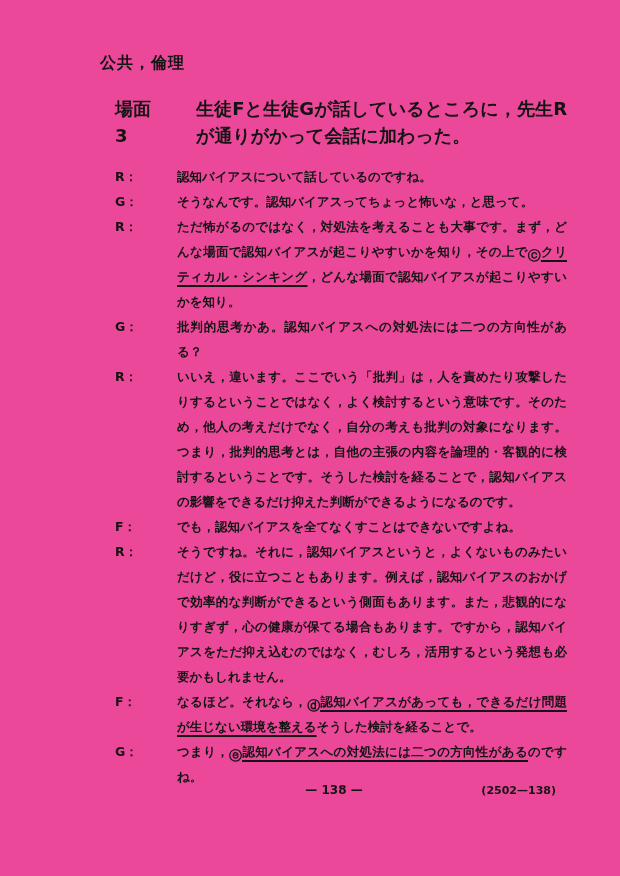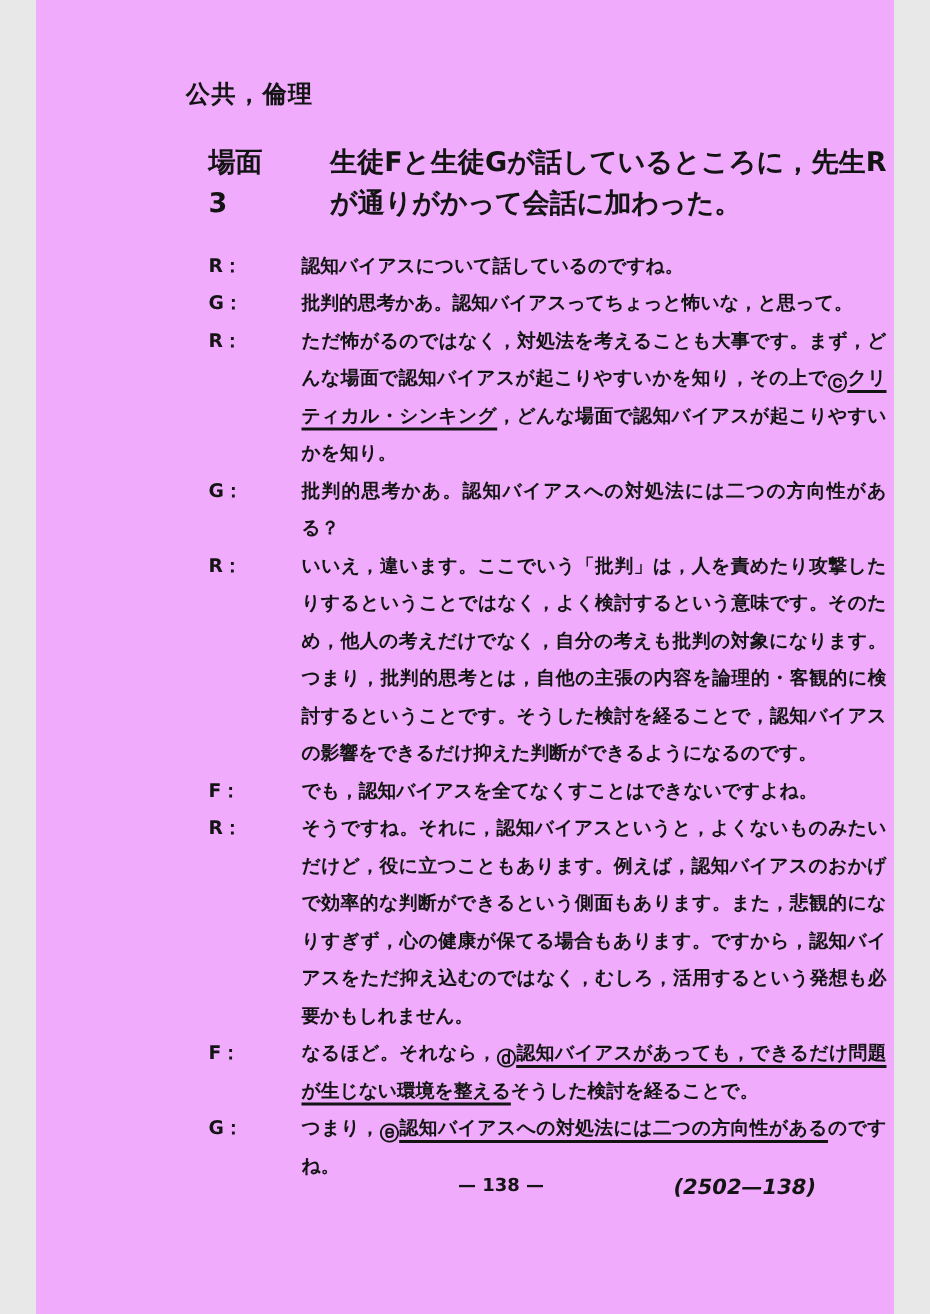--- a/index.html
+++ b/index.html
@@ -2,24 +2,24 @@
 <html><head>
 <meta charset="utf-8">
 <style>
   html, body {
     margin: 0;
     padding: 0;
     background: #e8e8e8;
   }
   .page {
     position: relative;
-    width: 572px;
+    width: 620px;
     height: 876px;
     margin: 0 auto;
-    background: #f0abfc;
+    background: #ec4899;
     font-family: "DejaVu Sans", sans-serif;
     color: #141414;
     overflow: hidden;
   }
   .subject-header {
     position: absolute;
     left: 100px;
     top: 53px;
     margin: 0;
     font-size: 16px;
@@ -89,24 +89,23 @@
     font-size: 12px;
     font-weight: 600;
   }
   .page-number {
     position: absolute;
     left: 50%;
     transform: translateX(-50%);
   }
   .form-code {
     position: absolute;
-    right: 0;
+    right: 12px;
     top: 1px;
-    font-size: 14px;
-    font-style: italic;
+    font-size: 11px;
   }
 </style>
 </head>
 <body>
 
 <div class="page">
 
   <h1 class="subject-header">公共，倫理</h1>
 
   <div class="scene">
@@ -114,21 +113,21 @@
     <span class="scene-text">生徒Fと生徒Gが話しているところに，先生Rが通りがかって会話に加わった。</span>
   </div>
 
   <div class="dialogue" id="dialogue">
       <div class="turn">
         <span class="speaker">R：</span>
         <span class="utterance"><span>認知バイアスについて話しているのですね。</span></span>
       </div>
       <div class="turn">
         <span class="speaker">G：</span>
-        <span class="utterance"><span>批判的思考かあ。認知バイアスってちょっと怖いな，と思って。</span></span>
+        <span class="utterance"><span>そうなんです。認知バイアスってちょっと怖いな，と思って。</span></span>
       </div>
       <div class="turn">
         <span class="speaker">R：</span>
         <span class="utterance"><span>ただ怖がるのではなく，対処法を考えることも大事です。まず，どんな場面で認知バイアスが起こりやすいかを知り，その上で</span><span class="circled">ⓒ</span><span class="underlined">クリティカル・シンキング</span><span>，どんな場面で認知バイアスが起こりやすいかを知り。</span></span>
       </div>
       <div class="turn">
         <span class="speaker">G：</span>
         <span class="utterance"><span>批判的思考かあ。認知バイアスへの対処法には二つの方向性がある？</span></span>
       </div>
       <div class="turn">

